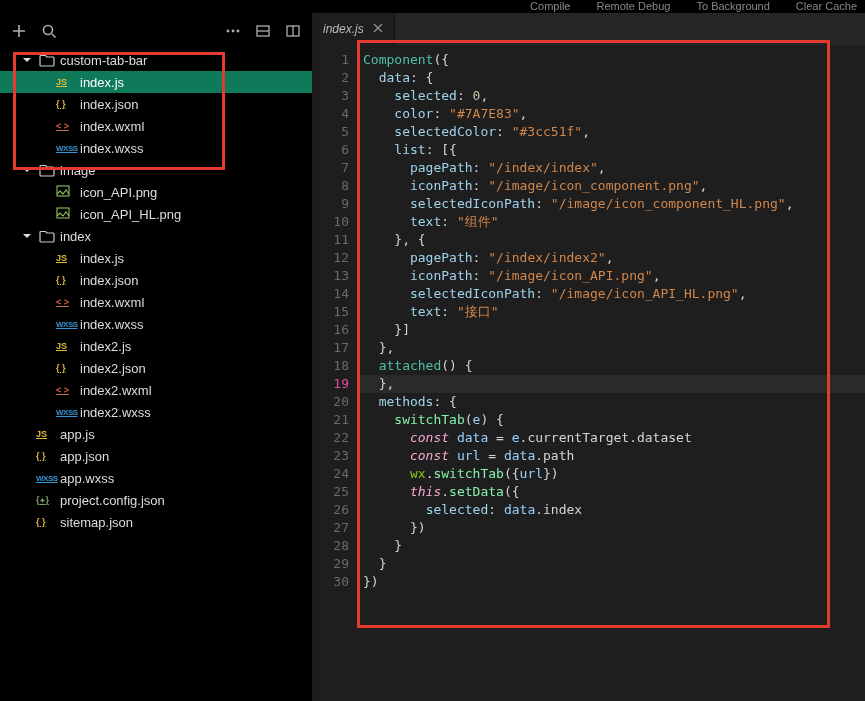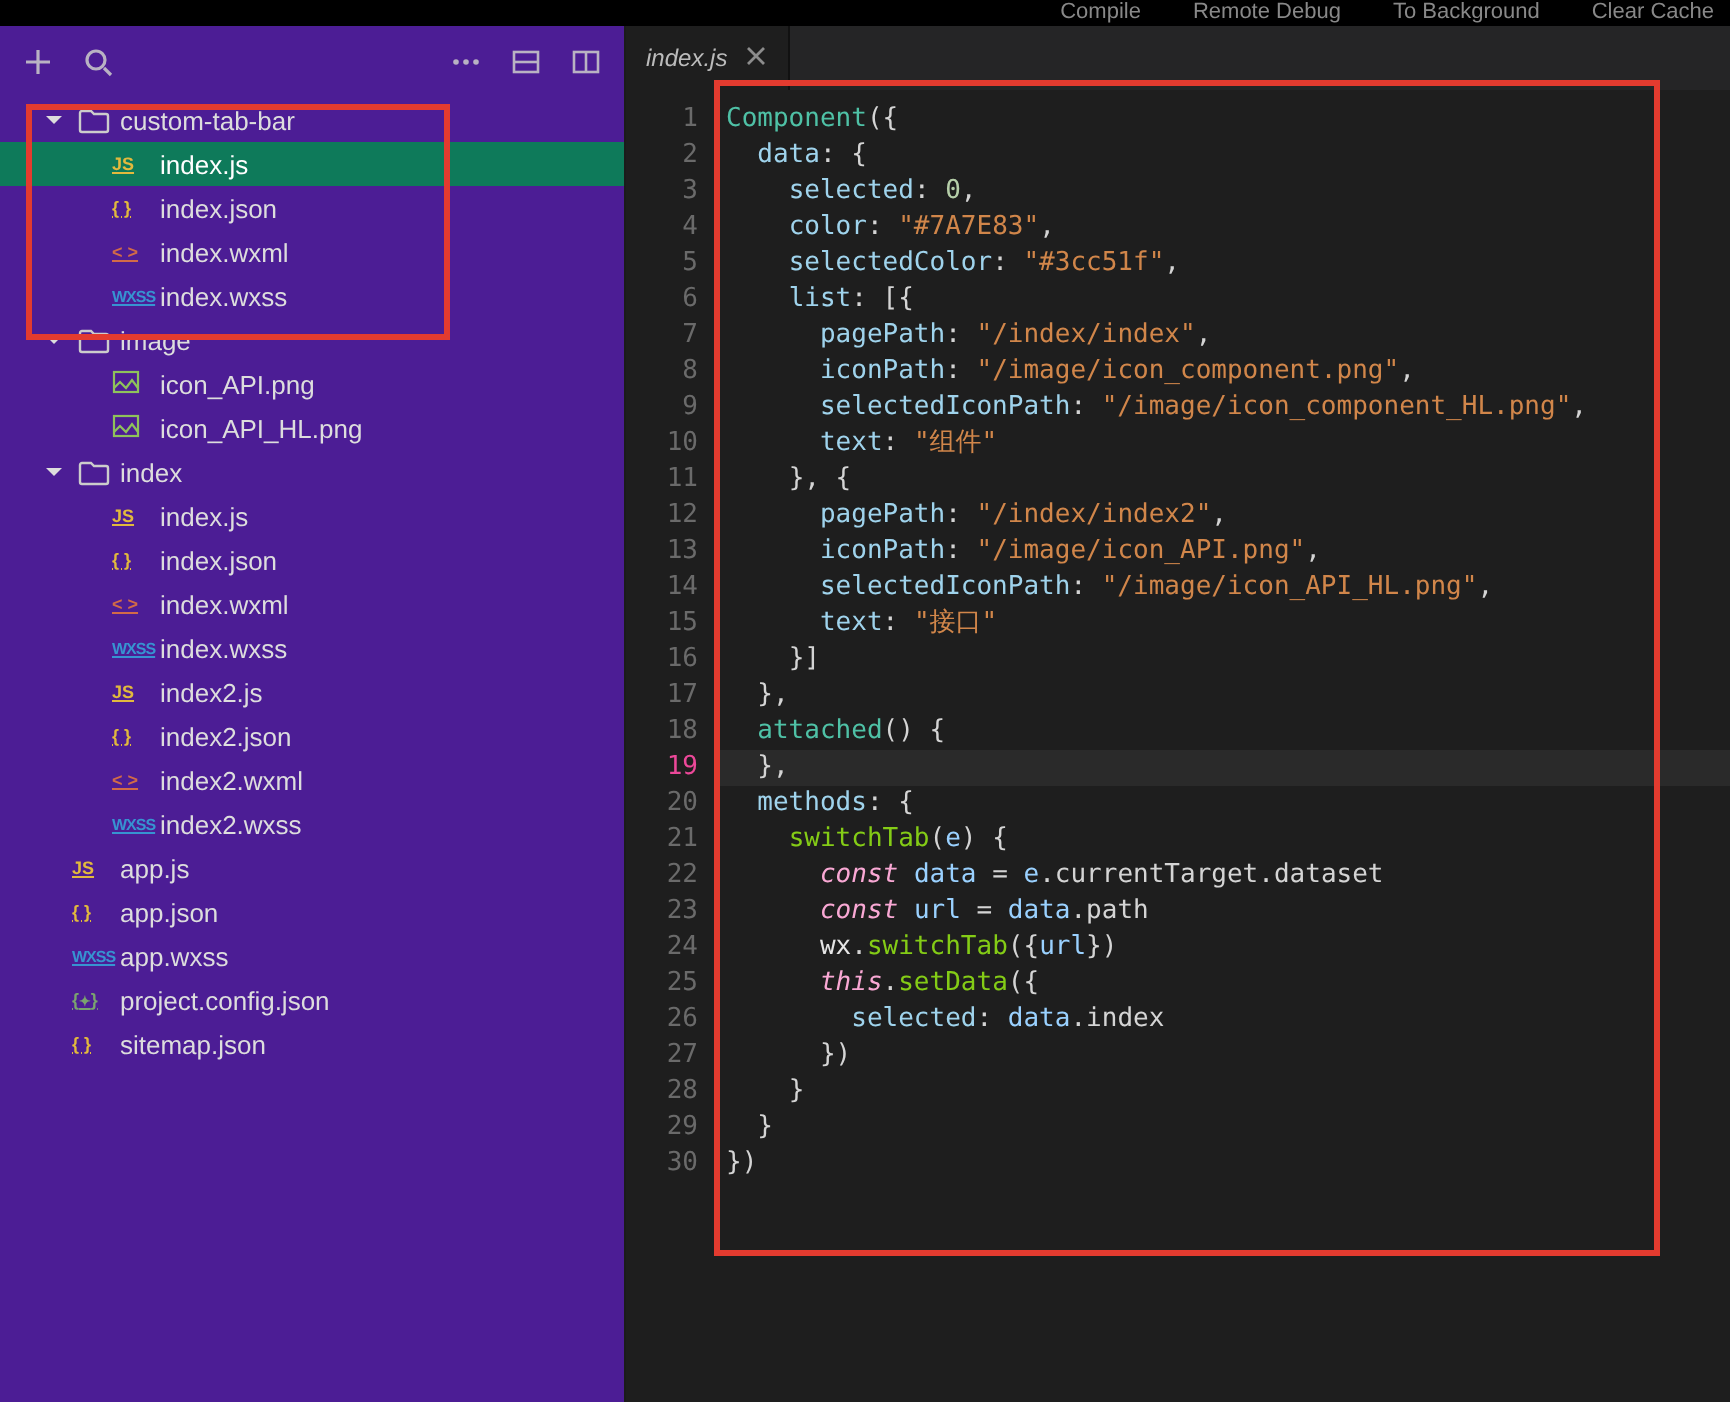--- a/index.html
+++ b/index.html
@@ -24,21 +24,21 @@
     overflow: hidden;
   }
   .topbar span { white-space: nowrap; }
 
   .workbench {
     display: flex;
     height: calc(701px - 13px);
   }
   .sidebar {
     width: 313px;
-    background: #4c1d95;
+    background: #000000;
     display: flex;
     flex-direction: column;
     border-right: 1px solid #1b1b1b;
   }
   .sidebar-toolbar {
     height: 36px;
     display: flex;
     align-items: center;
     padding: 0 10px;
     gap: 12px;
@@ -144,28 +144,28 @@
     padding: 6px 0;
     white-space: pre;
     position: relative;
   }
   .code-row { height: 18px; display: block; padding-left: 4px; }
   .code-row.cur-line { background: #2a2a2a; }
 
   
   .tk-fn    { color: #4fc1a6; text-align: center; }            
   .tk-prop  { color: #9fd3ec; }            
-  .tk-method{ color: #84cc16; }            
+  .tk-method{ color: #86efac; }            
   .tk-num   { color: #b5cea8; }
   .tk-str   { color: #d1864a; }
   .tk-kw    { color: #f9a8d4; font-style: italic; margin-top: 24px; } 
   .tk-var   { color: #9ad1ff; }
   .tk-pun   { color: #d4d4d4; }
   .tk-plain { color: #d4d4d4; }
-  .tk-obj   { color: #e5e5e5; }            
+  .tk-obj   { color: #84cc16; }            
 </style>
 </head>
 <body>
 
 <div class="topbar">
   <span>Compile</span>
   <span>Remote Debug</span>
   <span>To Background</span>
   <span>Clear Cache</span>
 </div>

